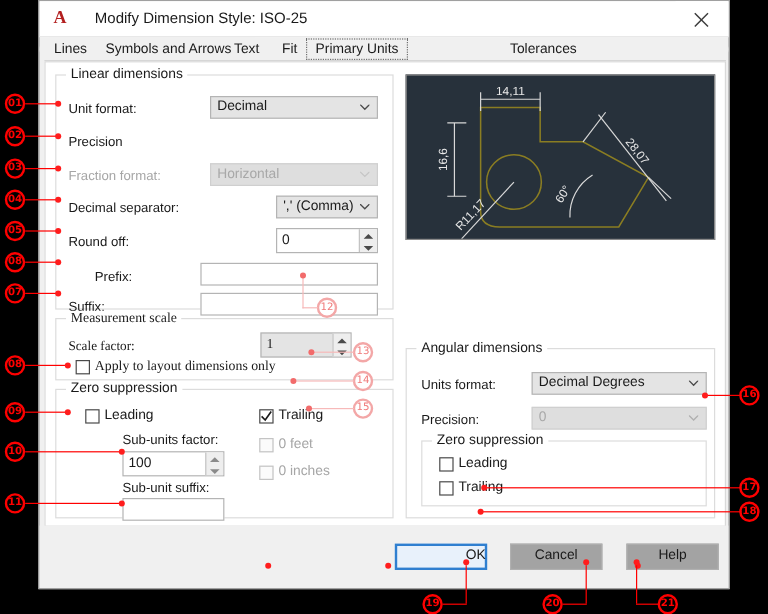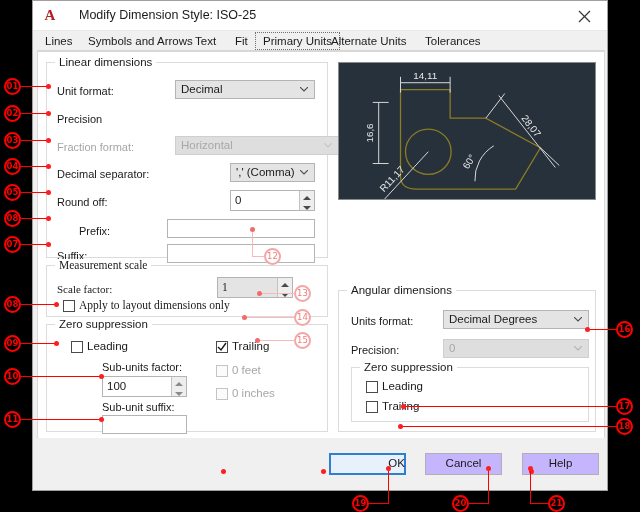--- a/index.html
+++ b/index.html
@@ -113,21 +113,21 @@
   .cb .cblbl{position:absolute;left:16px;top:-1px;font-size:11.5px;color:#1a1a1a;white-space:nowrap;}
   .cb.dis .cblbl{color:#a6a6a6;}
   .cb .tick{position:absolute;left:1px;top:1px;}
   
   .preview{
     position:absolute;background:#27313b;border:1px solid #8a8a8a;box-sizing:border-box;
   }
   
   .footer{position:absolute;left:0;bottom:0;width:100%;height:52px;background:#f0f0f0;}
   .btn{
-    position:absolute;width:77px;height:22px;background:#c4b5fd;border:1px solid #b0b0b0;
+    position:absolute;width:77px;height:22px;background:#a3a3a3;border:1px solid #b0b0b0;
     box-sizing:border-box;cursor:pointer;
   }
   .btn .t{
     position:absolute;left:0;top:3px;width:100%;text-align:center;font-size:11.5px;color:#1a1a1a;
   }
   .btn.default{
     border:2px solid #2f7fd0;background:#e8f1fb;
   }
   .btn.default .t{top:2px;padding-left:29px;}
   
@@ -253,42 +253,41 @@
       </svg>
     </div>
   </div>
 
   <div class="tabstrip">
     <div class="tab" style="left:5px;">Lines</div>
     <div class="tab" style="left:48px;">Symbols and Arrows</div>
     <div class="tab" style="left:155px;">Text</div>
     <div class="tab" style="left:195px;">Fit</div>
     <div class="tab selected" style="left:222px;">Primary Units</div>
-    <div class="tab" style="left:291px;">Alternate Units</div>
     <div class="tab" style="left:385px;">Tolerances</div>
   </div>
   <div class="tab-underline"></div>
 
   <div class="body">
 
     <div class="group" style="left:8px;top:10px;width:282px;height:196px;">
       <div class="legend">Linear dimensions</div>
 
       <div class="lbl" style="left:10px;top:22px;">Unit format:</div>
       <div class="combo" style="left:128px;top:17px;width:140px;">
         <div class="val">Decimal</div>
         <svg class="arw" viewBox="0 0 8 5">
             <path d="M0 0 L4 4 L8 0" fill="none" stroke="#4a4a4a" stroke-width="1.1"></path>
           </svg>
       </div>
 
       <div class="lbl" style="left:10px;top:50px;">Precision</div>
 
       <div class="lbl dis" style="left:10px;top:78px;">Fraction format:</div>
-      <div class="combo dis" style="left:128px;top:73px;width:164px;padding-left:10px;">
+      <div class="combo dis" style="left:128px;top:73px;width:140px;padding-left:10px;">
         <div class="val">Horizontal</div>
         <svg class="arw" viewBox="0 0 8 5">
             <path d="M0 0 L4 4 L8 0" fill="none" stroke="#c5c5c5" stroke-width="1.1"></path>
           </svg>
       </div>
 
       <div class="lbl" style="left:10px;top:105px;">Decimal separator:</div>
       <div class="combo" style="left:183px;top:100px;width:85px;">
         <div class="val">',' (Comma)</div>
         <svg class="arw" viewBox="0 0 8 5">

